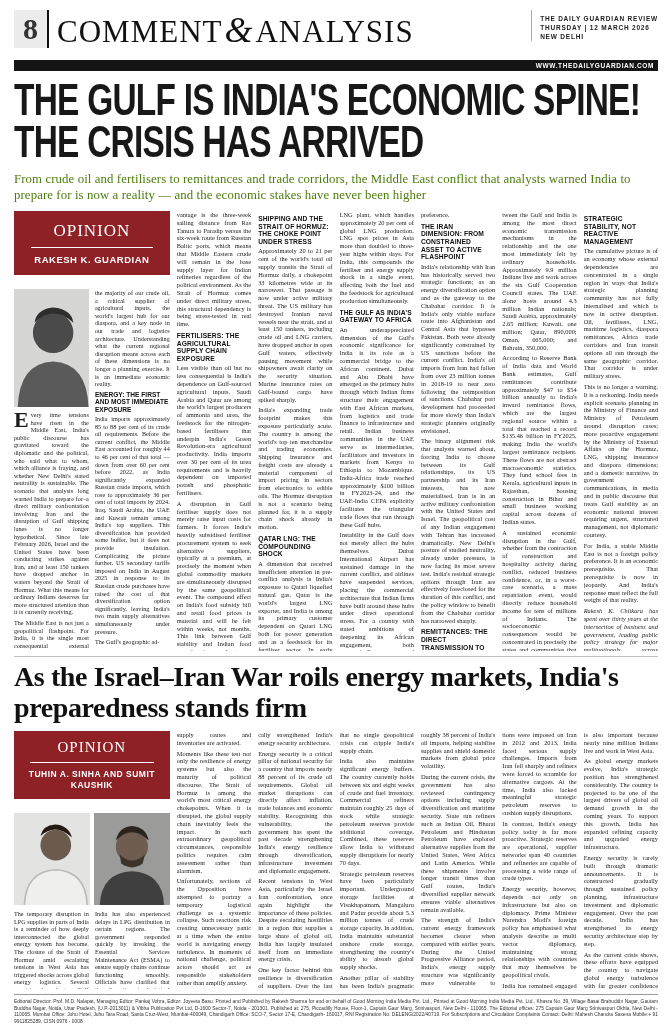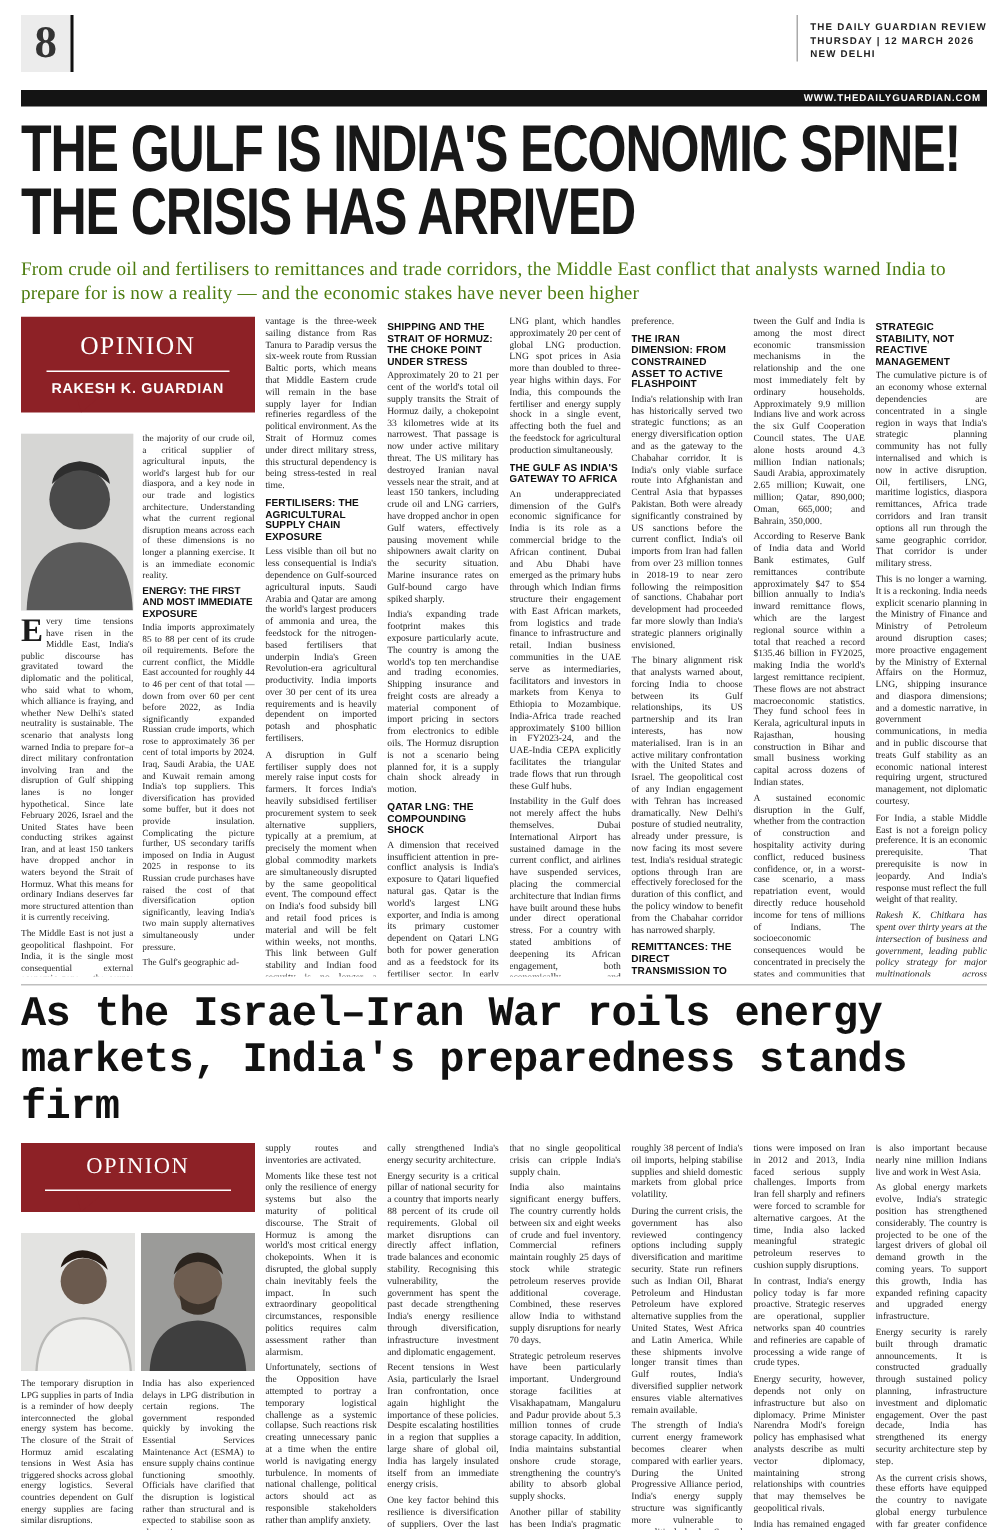--- a/index.html
+++ b/index.html
@@ -47,32 +47,33 @@
 
   
   .photo{width:100%;background:#d2d2d2;overflow:hidden;}
   .photo svg{display:block;width:100%;height:100%;}
   .photo1{height:118px;margin-bottom:4px;}
   .photo-row{display:flex;gap:4px;height:92px;}
   .photo-row .photo{flex:1;height:100%;}
 
   
   .divider{border-top:1px solid #bfbfbf;margin:5px 0 4px 0;}
-  .headline2{font-family:Liberation Mono, monospace;font-weight:bold;font-size:28px;line-height:31px;letter-spacing:-.4px;color:#111;}
+  .headline2{font-family:Liberation Serif, serif;font-weight:bold;font-size:28px;line-height:31px;letter-spacing:-.4px;color:#111;}
 
   
   .imprint{border-top:1px solid #999;margin-top:5px;padding-top:4px;font-family:"Liberation Sans",sans-serif;font-size:4.9px;line-height:6.6px;color:#333;text-align:justify;}
 </style>
 </head>
 <body>
 
 <div class="page">
 
   <header class="masthead">
     <div class="pagenum">8</div>
+    <h1 class="section-title"><span>COMMENT</span><span class="amp">&amp;</span><span>ANALYSIS</span></h1>
     <div class="mast-info">
       <div>THE DAILY GUARDIAN REVIEW</div>
       <div>THURSDAY | 12 MARCH 2026</div>
       <div>NEW DELHI</div>
     </div>
   </header>
   <div class="url-bar">
     <span>WWW.THEDAILYGUARDIAN.COM</span>
   </div>
 
@@ -162,20 +163,21 @@
   <div class="divider"></div>
 
   <section>
     <h2 class="headline2">As the Israel–Iran War roils energy markets, India's preparedness stands firm</h2>
 
     <div class="cols a2">
       <div class="left-block">
         <div class="obox obox2">
           <div class="olabel">OPINION</div>
           <div class="oline"></div>
+          <div class="oauthor">TUHIN A. SINHA AND SUMIT KAUSHIK</div>
         </div>
         <div class="photo-row">
           <div class="photo">
             <svg viewBox="0 0 100 120" preserveAspectRatio="xMidYMax slice">
               <rect width="100" height="120" fill="#e3e3e1"></rect>
               <circle cx="55" cy="42" r="20" fill="#6b5a4e"></circle>
               <path d="M35 30 Q55 12 76 32 Q72 16 54 15 Q38 16 35 30 Z" fill="#241a14"></path>
               <path d="M14 120 Q16 76 55 74 Q94 76 96 120 Z" fill="#efefed"></path>
               <path d="M14 120 Q16 76 55 74 Q94 76 96 120" fill="none" stroke="#b9b9b7" stroke-width="2"></path>
             </svg>

